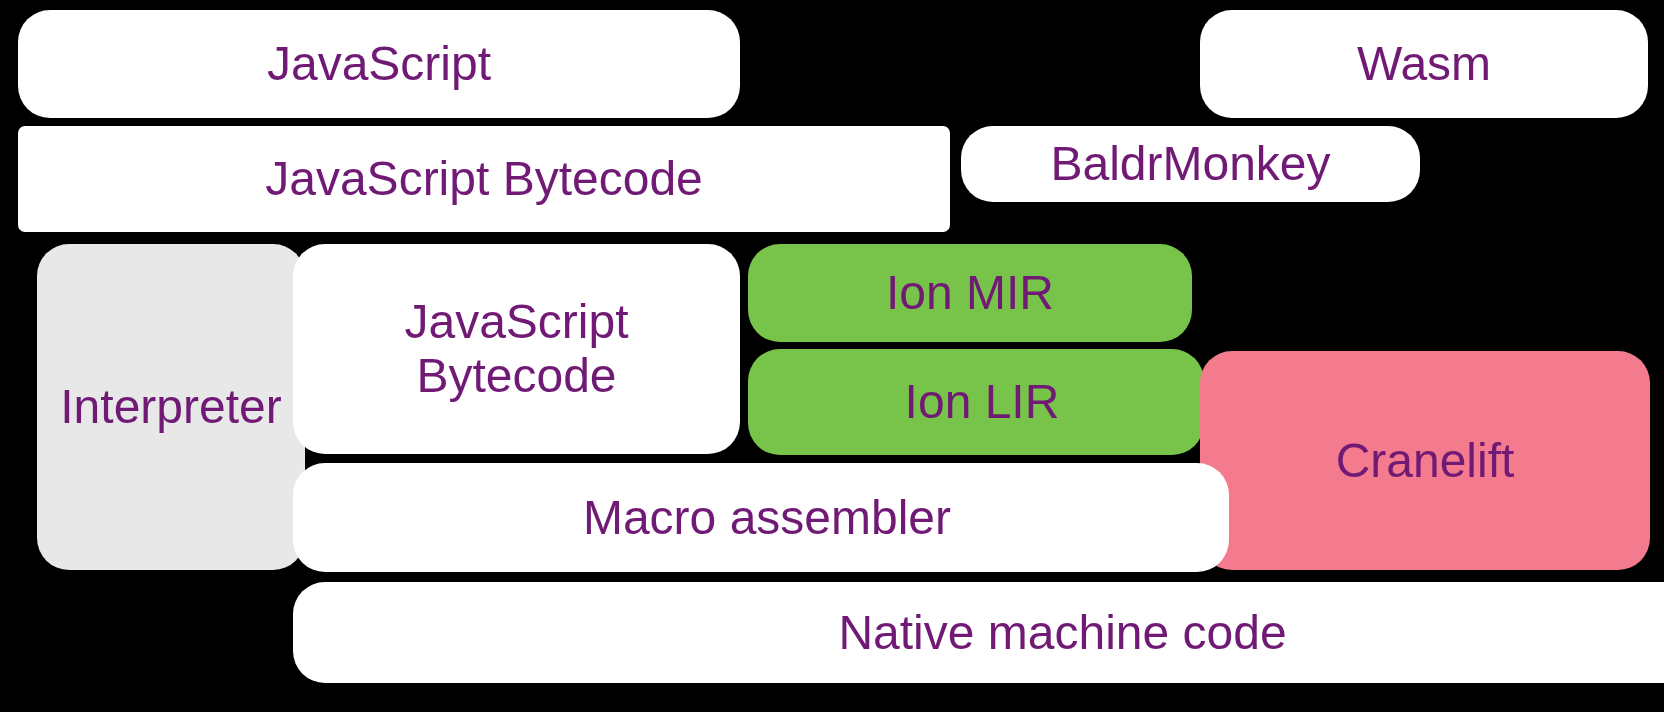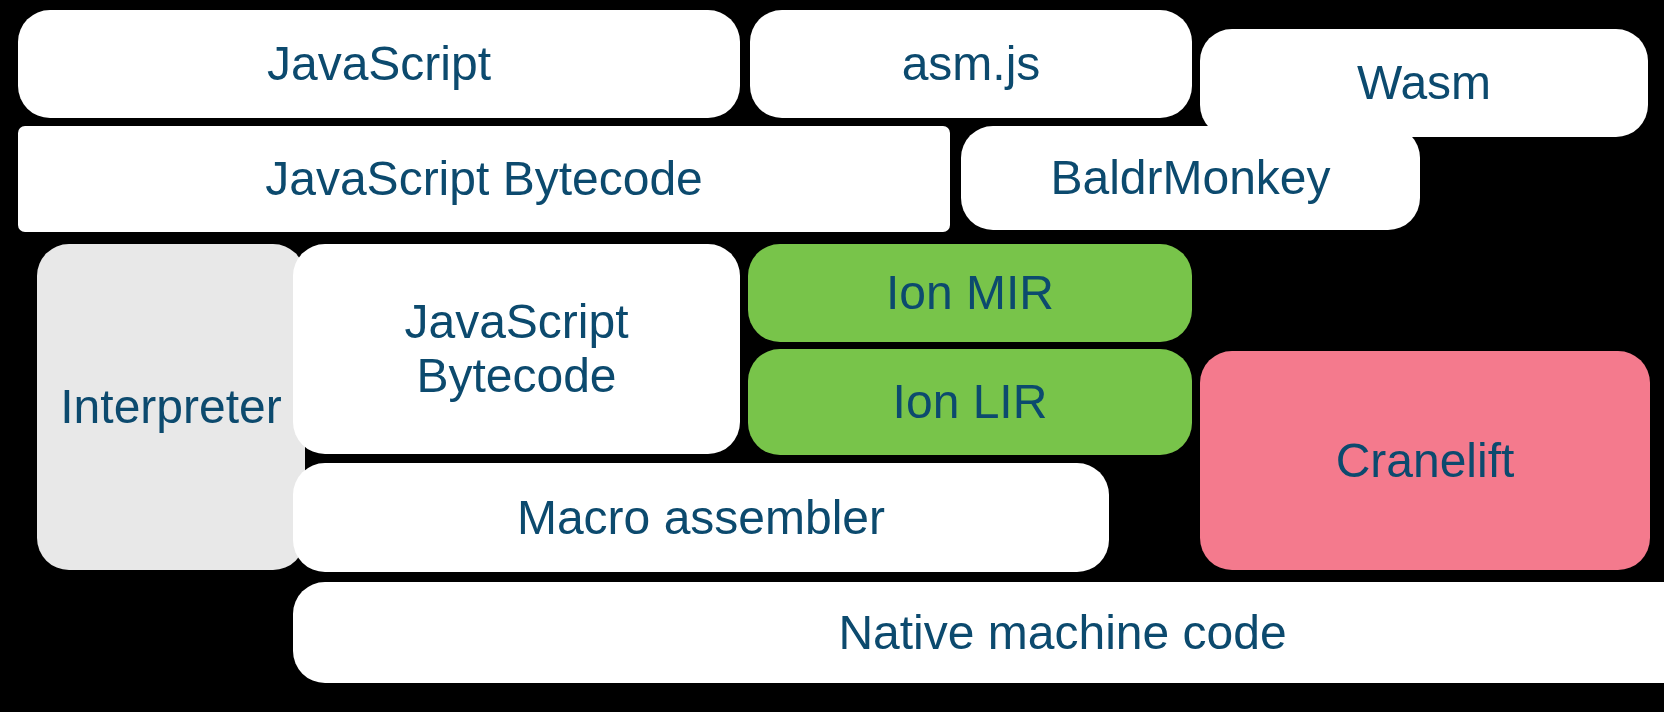--- a/index.html
+++ b/index.html
@@ -8,58 +8,55 @@
     width: 1664px;
     height: 712px;
     background: #000;
     font-family: "Liberation Sans", sans-serif;
     overflow: hidden;
   }
   .box {
     position: absolute;
     border-radius: 32px;
     background: #fff;
-    color: #0c4a6e;
+    color: #701a75;
     display: flex;
     flex-direction: column;
     align-items: center;
     justify-content: center;
     text-align: center;
     font-size: 48px;
     line-height: 1.12;
     white-space: nowrap;
   }
   
   .b-javascript   { left: 18px;   top: 10px;  width: 722px;  height: 108px; }
   .b-asmjs        { left: 750px;  top: 10px;  width: 442px;  height: 108px; }
   .b-wasm         { left: 1200px; top: 10px;  width: 448px;  height: 108px; }
   .b-bytecode     { left: 18px;   top: 126px; width: 932px;  height: 106px; border-radius: 7px; }
-  .b-baldrmonkey  { left: 961px;  top: 126px; width: 459px;  height: 104px; }
+  .b-baldrmonkey  { left: 961px;  top: 126px; width: 459px;  height: 76px; }
   .b-interpreter  { left: 17px;   top: 244px; width: 268px;  height: 326px; }
   .b-baseline     { left: 293px;  top: 244px; width: 447px;  height: 210px; }
   .b-ion-mir      { left: 748px;  top: 244px; width: 444px;  height: 98px;  }
   .b-ion-lir      { left: 748px;  top: 349px; width: 444px;  height: 106px; }
   .b-cranelift    { left: 1200px; top: 351px; width: 450px;  height: 219px; }
-  .b-macro        { left: 293px;  top: 463px; width: 816px;  height: 109px; }
+  .b-macro        { left: 293px;  top: 463px; width: 924px;  height: 109px; padding-left: 12px; }
   .b-native       { left: 293px;  top: 582px; width: 1539px; height: 101px; }
 </style>
 </head>
 <body>
 
 <div class="diagram" style="background-color: rgb(0, 0, 0);">
 
   <div class="box b-javascript" style="background-color: rgb(255, 255, 255);">
     <span>JavaScript</span>
   </div>
 
-  <div class="box b-asmjs" style="background-color: rgb(255, 255, 255);">
-    <span>asm.js</span>
-  </div>
 
-  <div class="box b-wasm" style="background-color: rgb(255, 255, 255); margin-top: 19px;">
+  <div class="box b-wasm" style="background-color: rgb(255, 255, 255);">
     <span>Wasm</span>
   </div>
 
   <div class="box b-bytecode" style="background-color: rgb(255, 255, 255);">
     <span>JavaScript Bytecode</span>
   </div>
 
   <div class="box b-baldrmonkey" style="background-color: rgb(255, 255, 255);">
     <span>BaldrMonkey</span>
   </div>
@@ -70,21 +67,21 @@
 
   <div class="box b-baseline" style="background-color: rgb(255, 255, 255);">
     <span>JavaScript</span>
     <span>Bytecode</span>
   </div>
 
   <div class="box b-ion-mir" style="background-color: rgb(120, 196, 74);">
     <span>Ion MIR</span>
   </div>
 
-  <div class="box b-ion-lir" style="background-color: rgb(120, 196, 74);">
+  <div class="box b-ion-lir" style="background-color: rgb(120, 196, 74); padding-left: 12px;">
     <span>Ion LIR</span>
   </div>
 
   <div class="box b-cranelift" style="background-color: rgb(244, 122, 141);">
     <span>Cranelift</span>
   </div>
 
   <div class="box b-macro" style="background-color: rgb(255, 255, 255);">
     <span>Macro assembler</span>
   </div>

